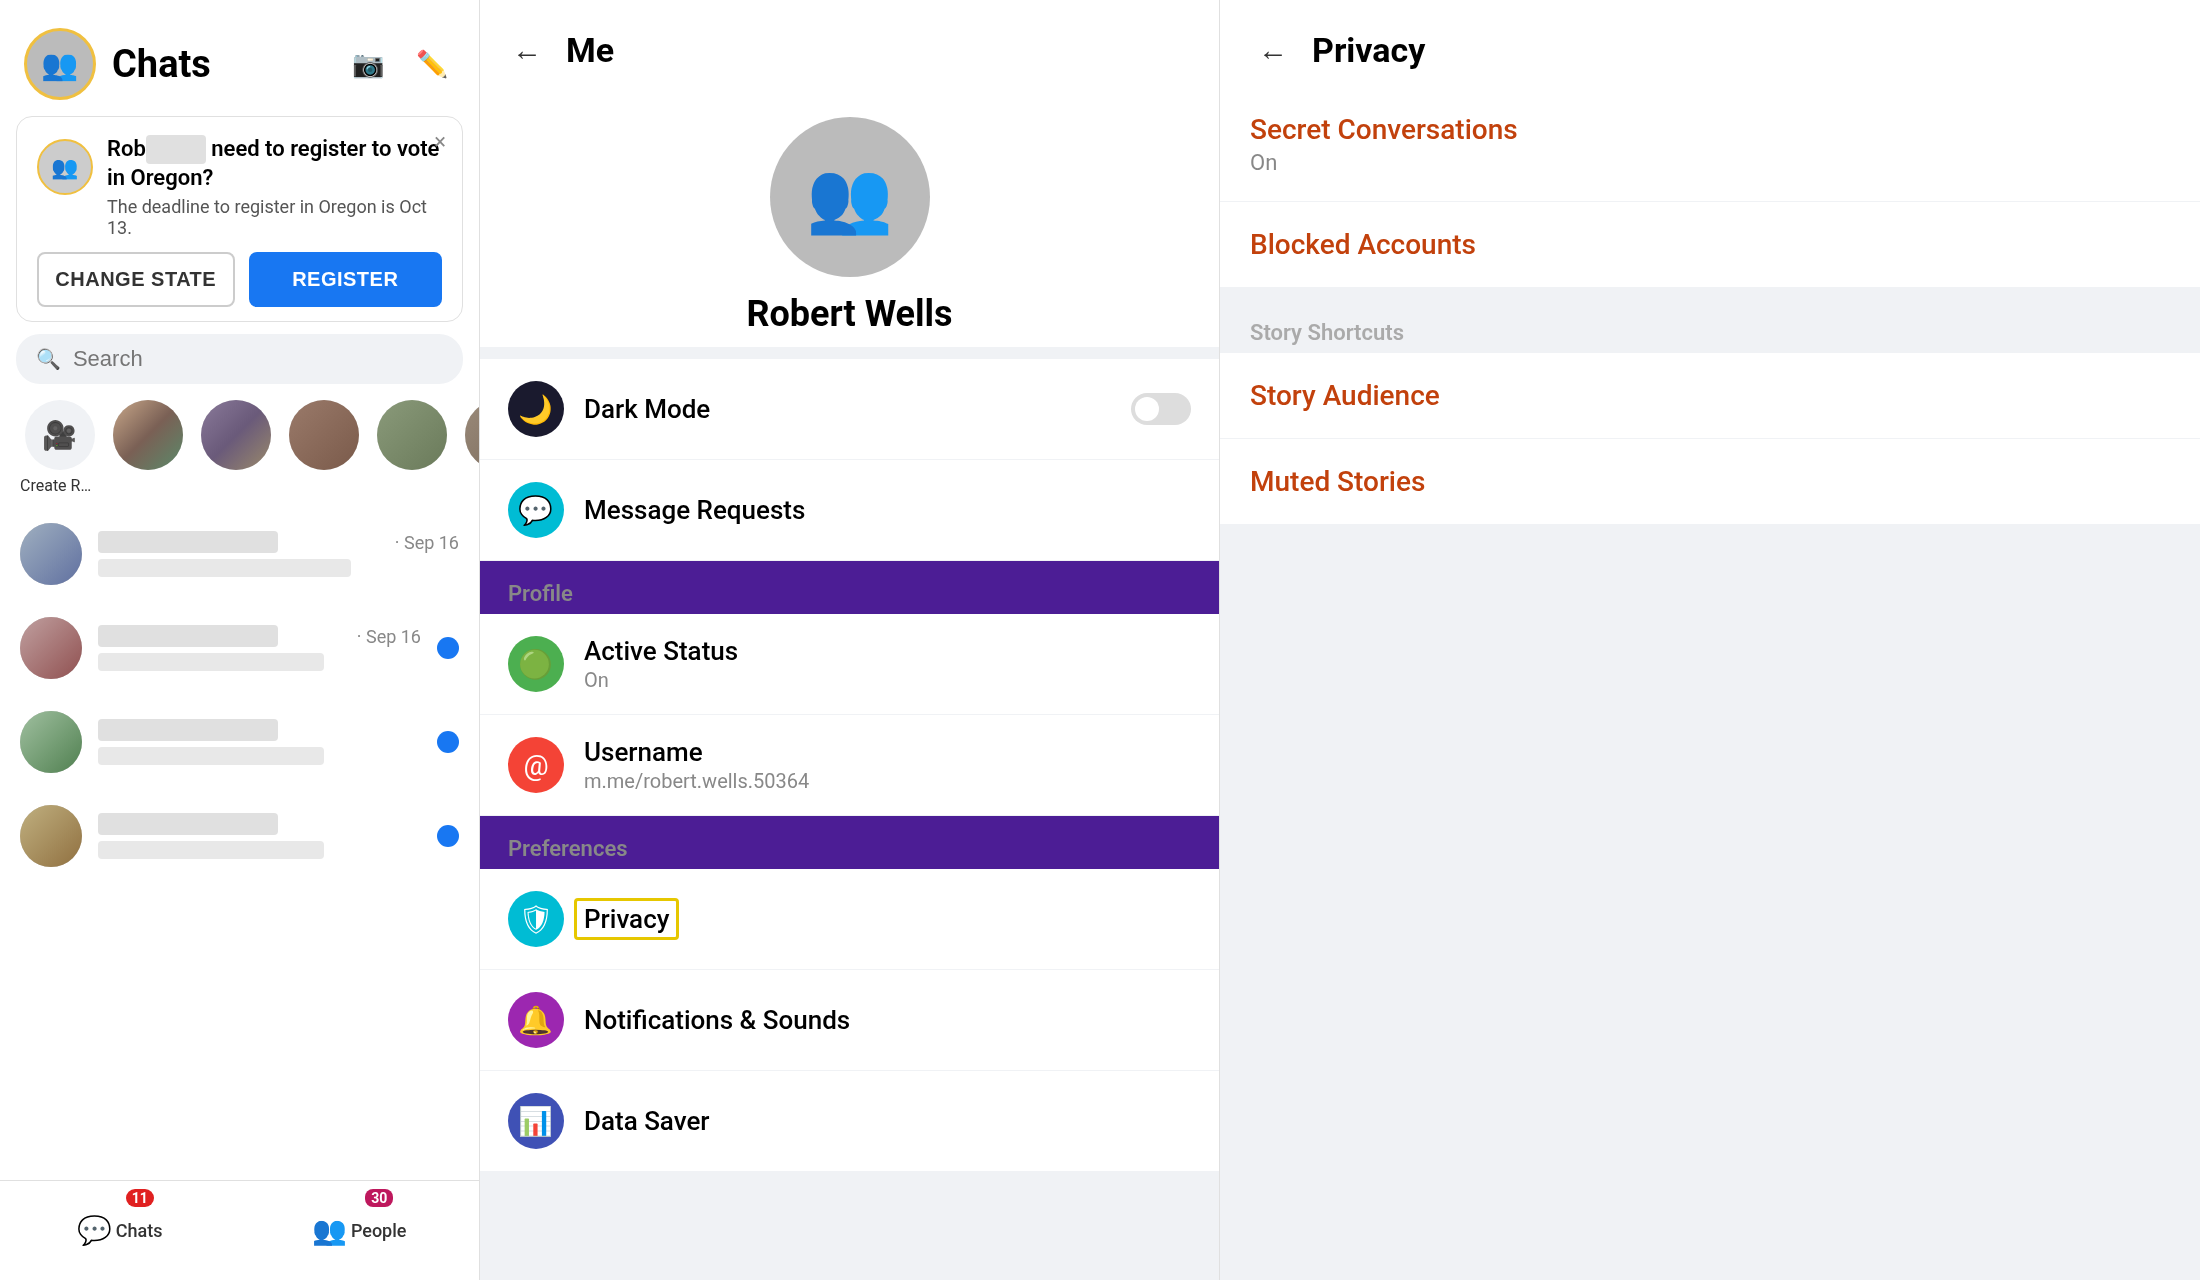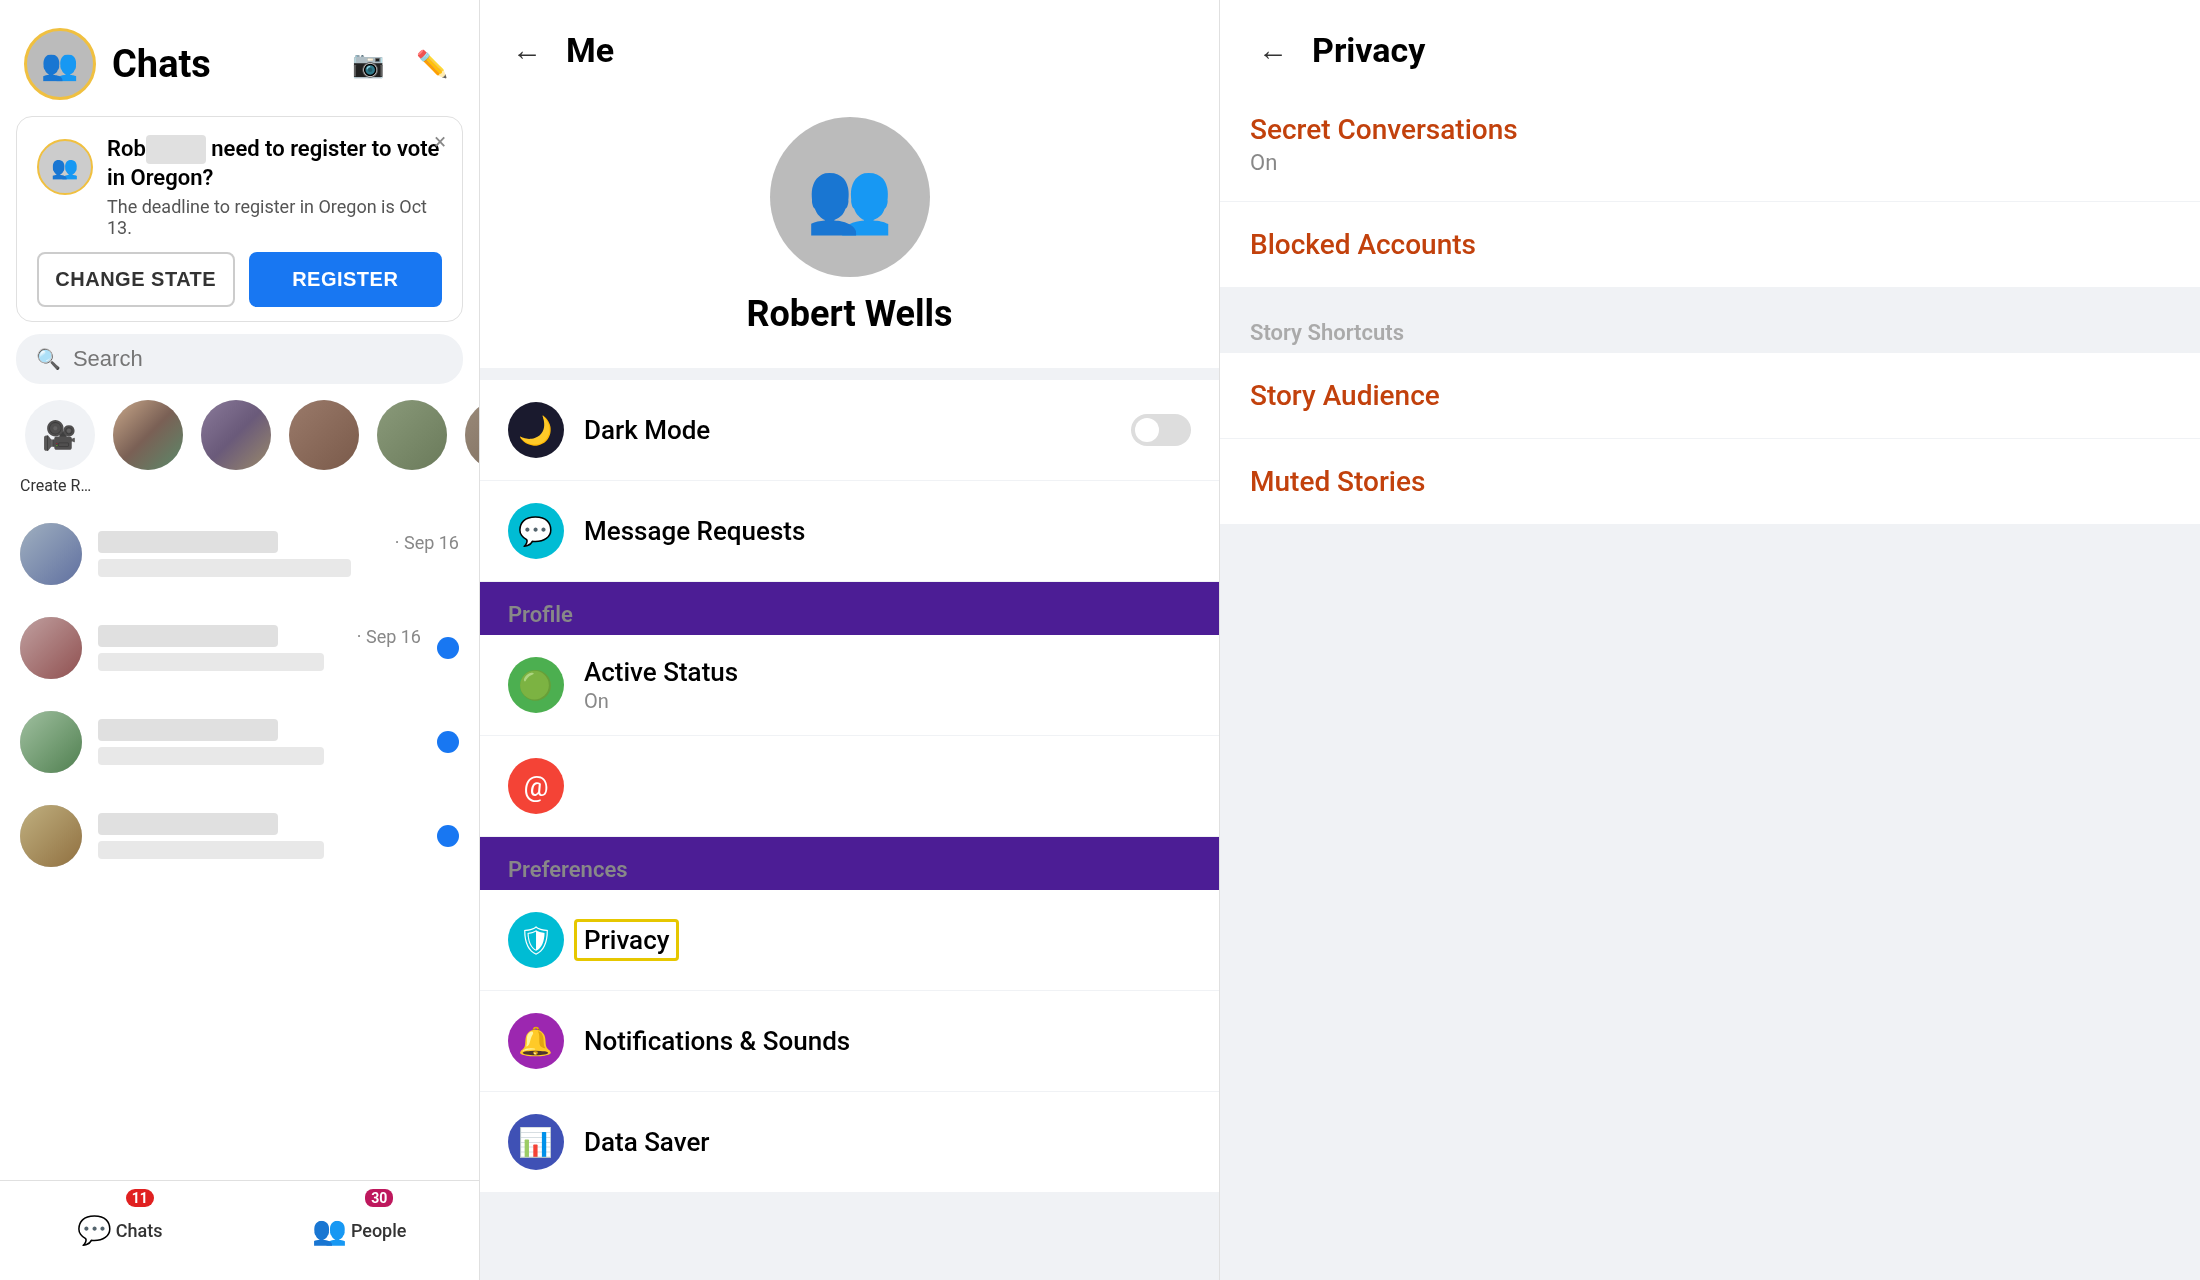--- a/index.html
+++ b/index.html
@@ -392,21 +392,21 @@
       font-size: 34px;
       font-weight: 700;
       color: #000;
     }
 
     .me-profile-section {
       background: #fff;
       display: flex;
       flex-direction: column;
       align-items: center;
-      padding: 30px 24px 33px;
+      padding: 30px 24px 12px;
       text-align: right;
     }
 
     .profile-avatar {
       width: 160px;
       height: 160px;
       border-radius: 50%;
       background: #bbb;
       overflow: hidden;
       position: relative;
@@ -732,20 +732,24 @@
     <div class="menu-item">
       <div class="menu-icon green">🟢</div>
       <div class="menu-text">
         <div class="menu-label">Active Status</div>
         <div class="menu-sub">On</div>
       </div>
     </div>
 
     <div class="menu-item">
       <div class="menu-icon red">@</div>
+      <div class="menu-text">
+        <div class="menu-label">Username</div>
+        <div class="menu-sub">m.me/robert.wells.50364</div>
+      </div>
     </div>
 
     <div class="section-label">Preferences</div>
 
     <div class="menu-item">
       <div class="menu-icon cyan">🛡</div>
       <div class="menu-text">
         <div class="privacy-label-highlight">
           <span class="privacy-label-text">Privacy</span>
           <div class="privacy-box"></div>

